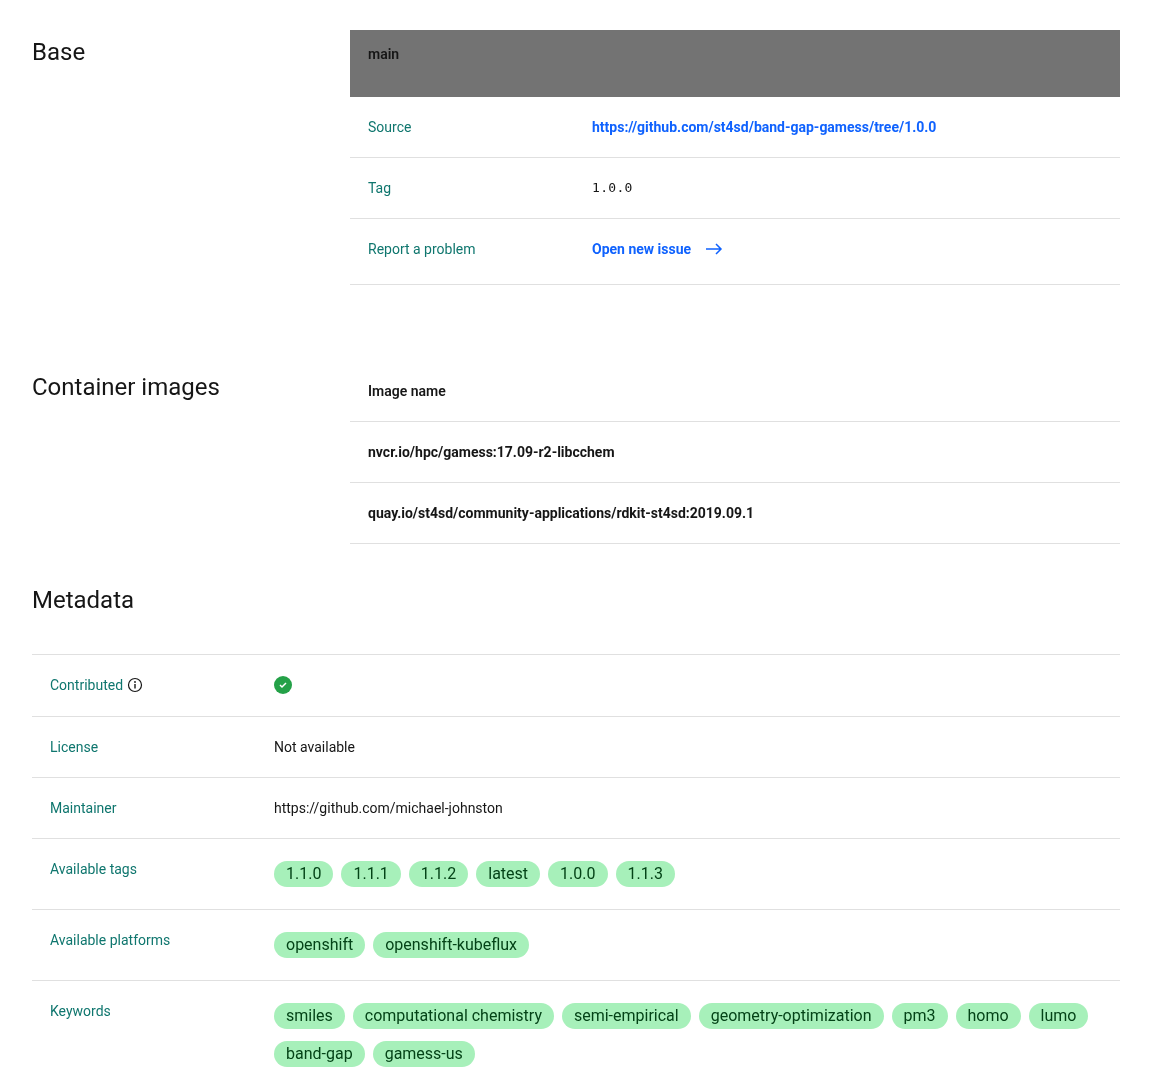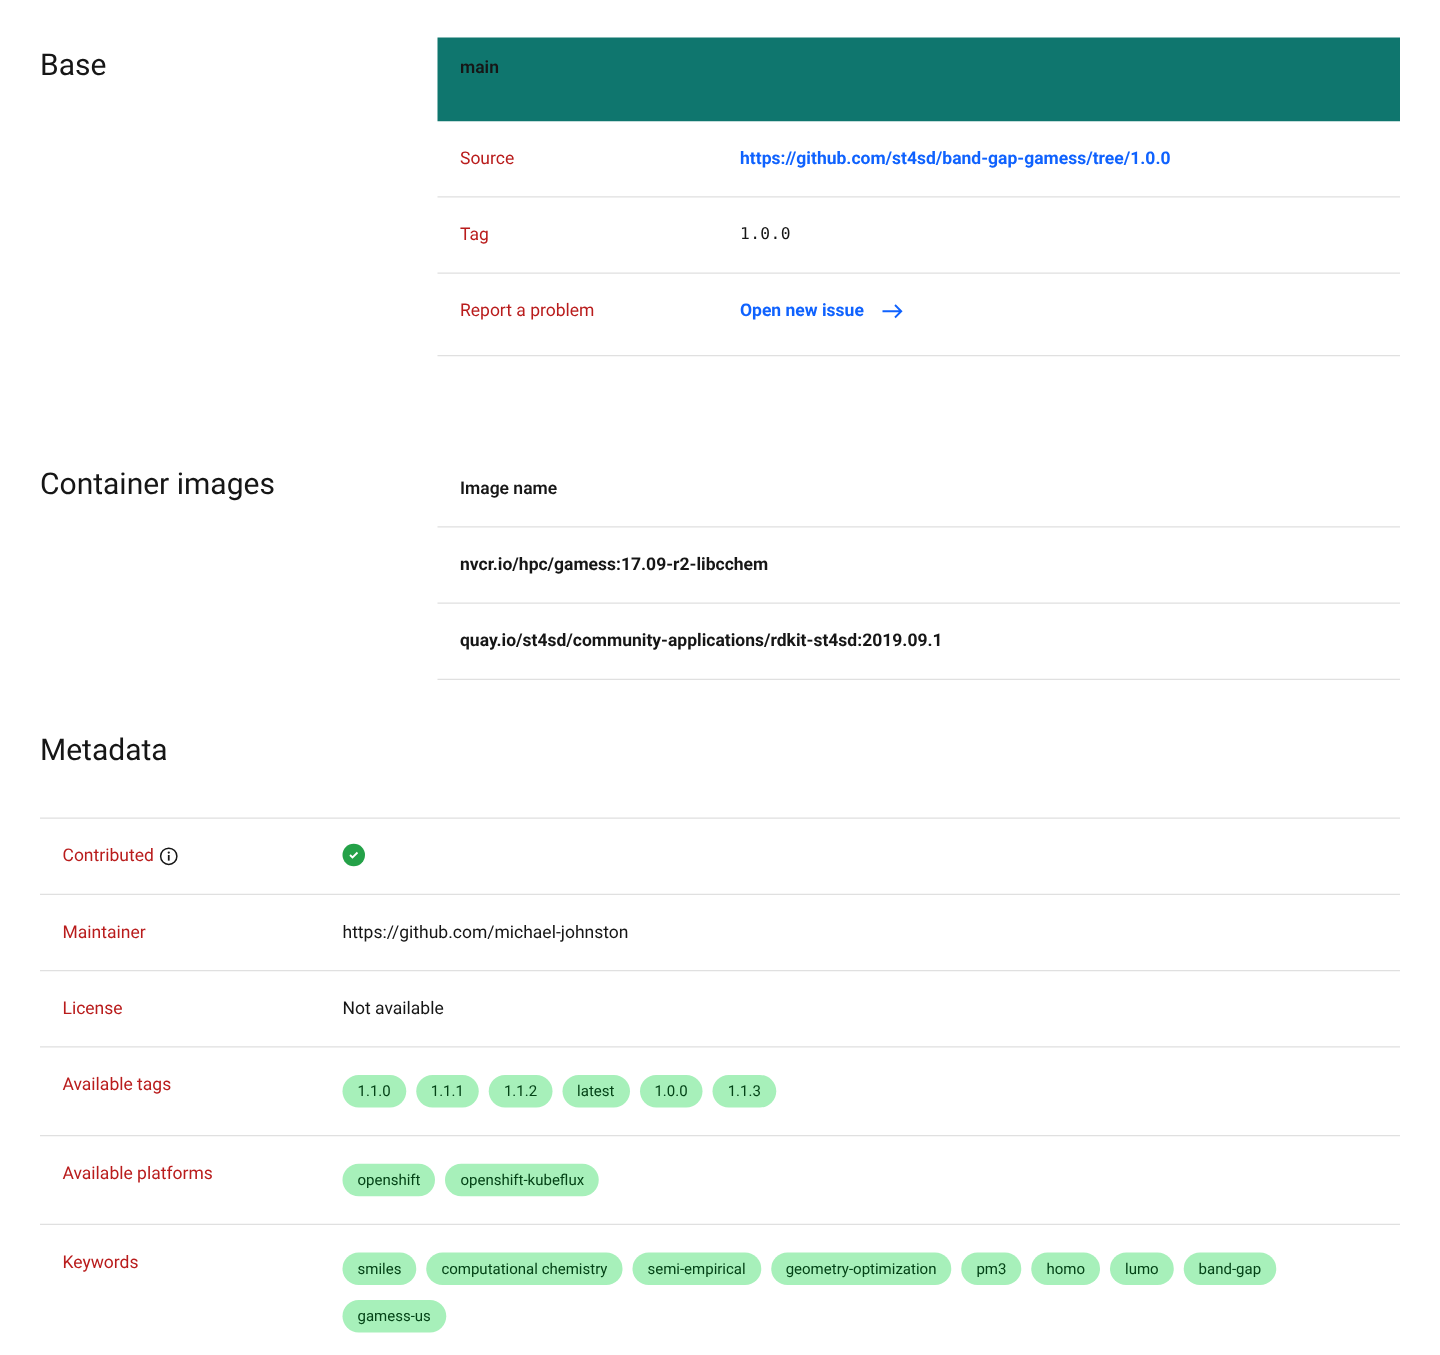--- a/index.html
+++ b/index.html
@@ -25,42 +25,42 @@
       flex-shrink: 0;
       font-size: 24px;
       font-weight: 400;
       color: #161616;
       padding-top: 8px;
     }
     .section-content {
       flex: 1;
     }
     .header-bar {
-      background: #0f766e;
+      background: #737373;
       padding: 16px 18px;
       height: 67px;
       display: flex;
       align-items: flex-start;
     }
     .header-bar-text {
       font-weight: 600;
       font-size: 14px;
       color: #161616;
     }
     .row {
       display: flex;
       align-items: flex-start;
       padding: 22px 18px;
       border-bottom: 1px solid #e0e0e0;
     }
     .row-label {
       width: 224px;
       flex-shrink: 0;
       font-size: 14px;
-      color: #b91c1c;
+      color: #0f766e;
     }
     .row-value {
       flex: 1;
       font-size: 14px;
       color: #161616;
     }
     .row-value a, .link {
       color: #0f62fe;
       text-decoration: none;
       font-size: 14px;
@@ -117,21 +117,21 @@
       display: flex;
       flex-wrap: wrap;
       gap: 8px;
       row-gap: 12px;
     }
     .tag {
       background: #a7f0ba;
       color: #044317;
       border-radius: 14px;
       padding: 4px 12px;
-      font-size: 12px;
+      font-size: 16px;
       line-height: 18px;
       display: inline-block;
     }
     .metadata-section .row {
       padding: 22px 18px;
     }
     .row-label-with-icon {
       display: flex;
       align-items: center;
     }
@@ -205,26 +205,26 @@
       </div>
       <div class="row-value">
         <span class="check-circle">
           <svg viewBox="0 0 10 10">
             <path d="M2 5 L4 7 L8 3" stroke="#ffffff" stroke-width="1.5" fill="none"></path>
           </svg>
         </span>
       </div>
     </div>
     <div class="row">
+      <div class="row-label">License</div>
+      <div class="row-value">Not available</div>
+    </div>
+    <div class="row">
       <div class="row-label">Maintainer</div>
       <div class="row-value">https://github.com/michael-johnston</div>
-    </div>
-    <div class="row">
-      <div class="row-label">License</div>
-      <div class="row-value">Not available</div>
     </div>
     <div class="row">
       <div class="row-label">Available tags</div>
       <div class="row-value">
         <div class="tags-wrap" id="available-tags-wrap">
             <span class="tag">1.1.0</span>
             <span class="tag">1.1.1</span>
             <span class="tag">1.1.2</span>
             <span class="tag">latest</span>
             <span class="tag">1.0.0</span>

